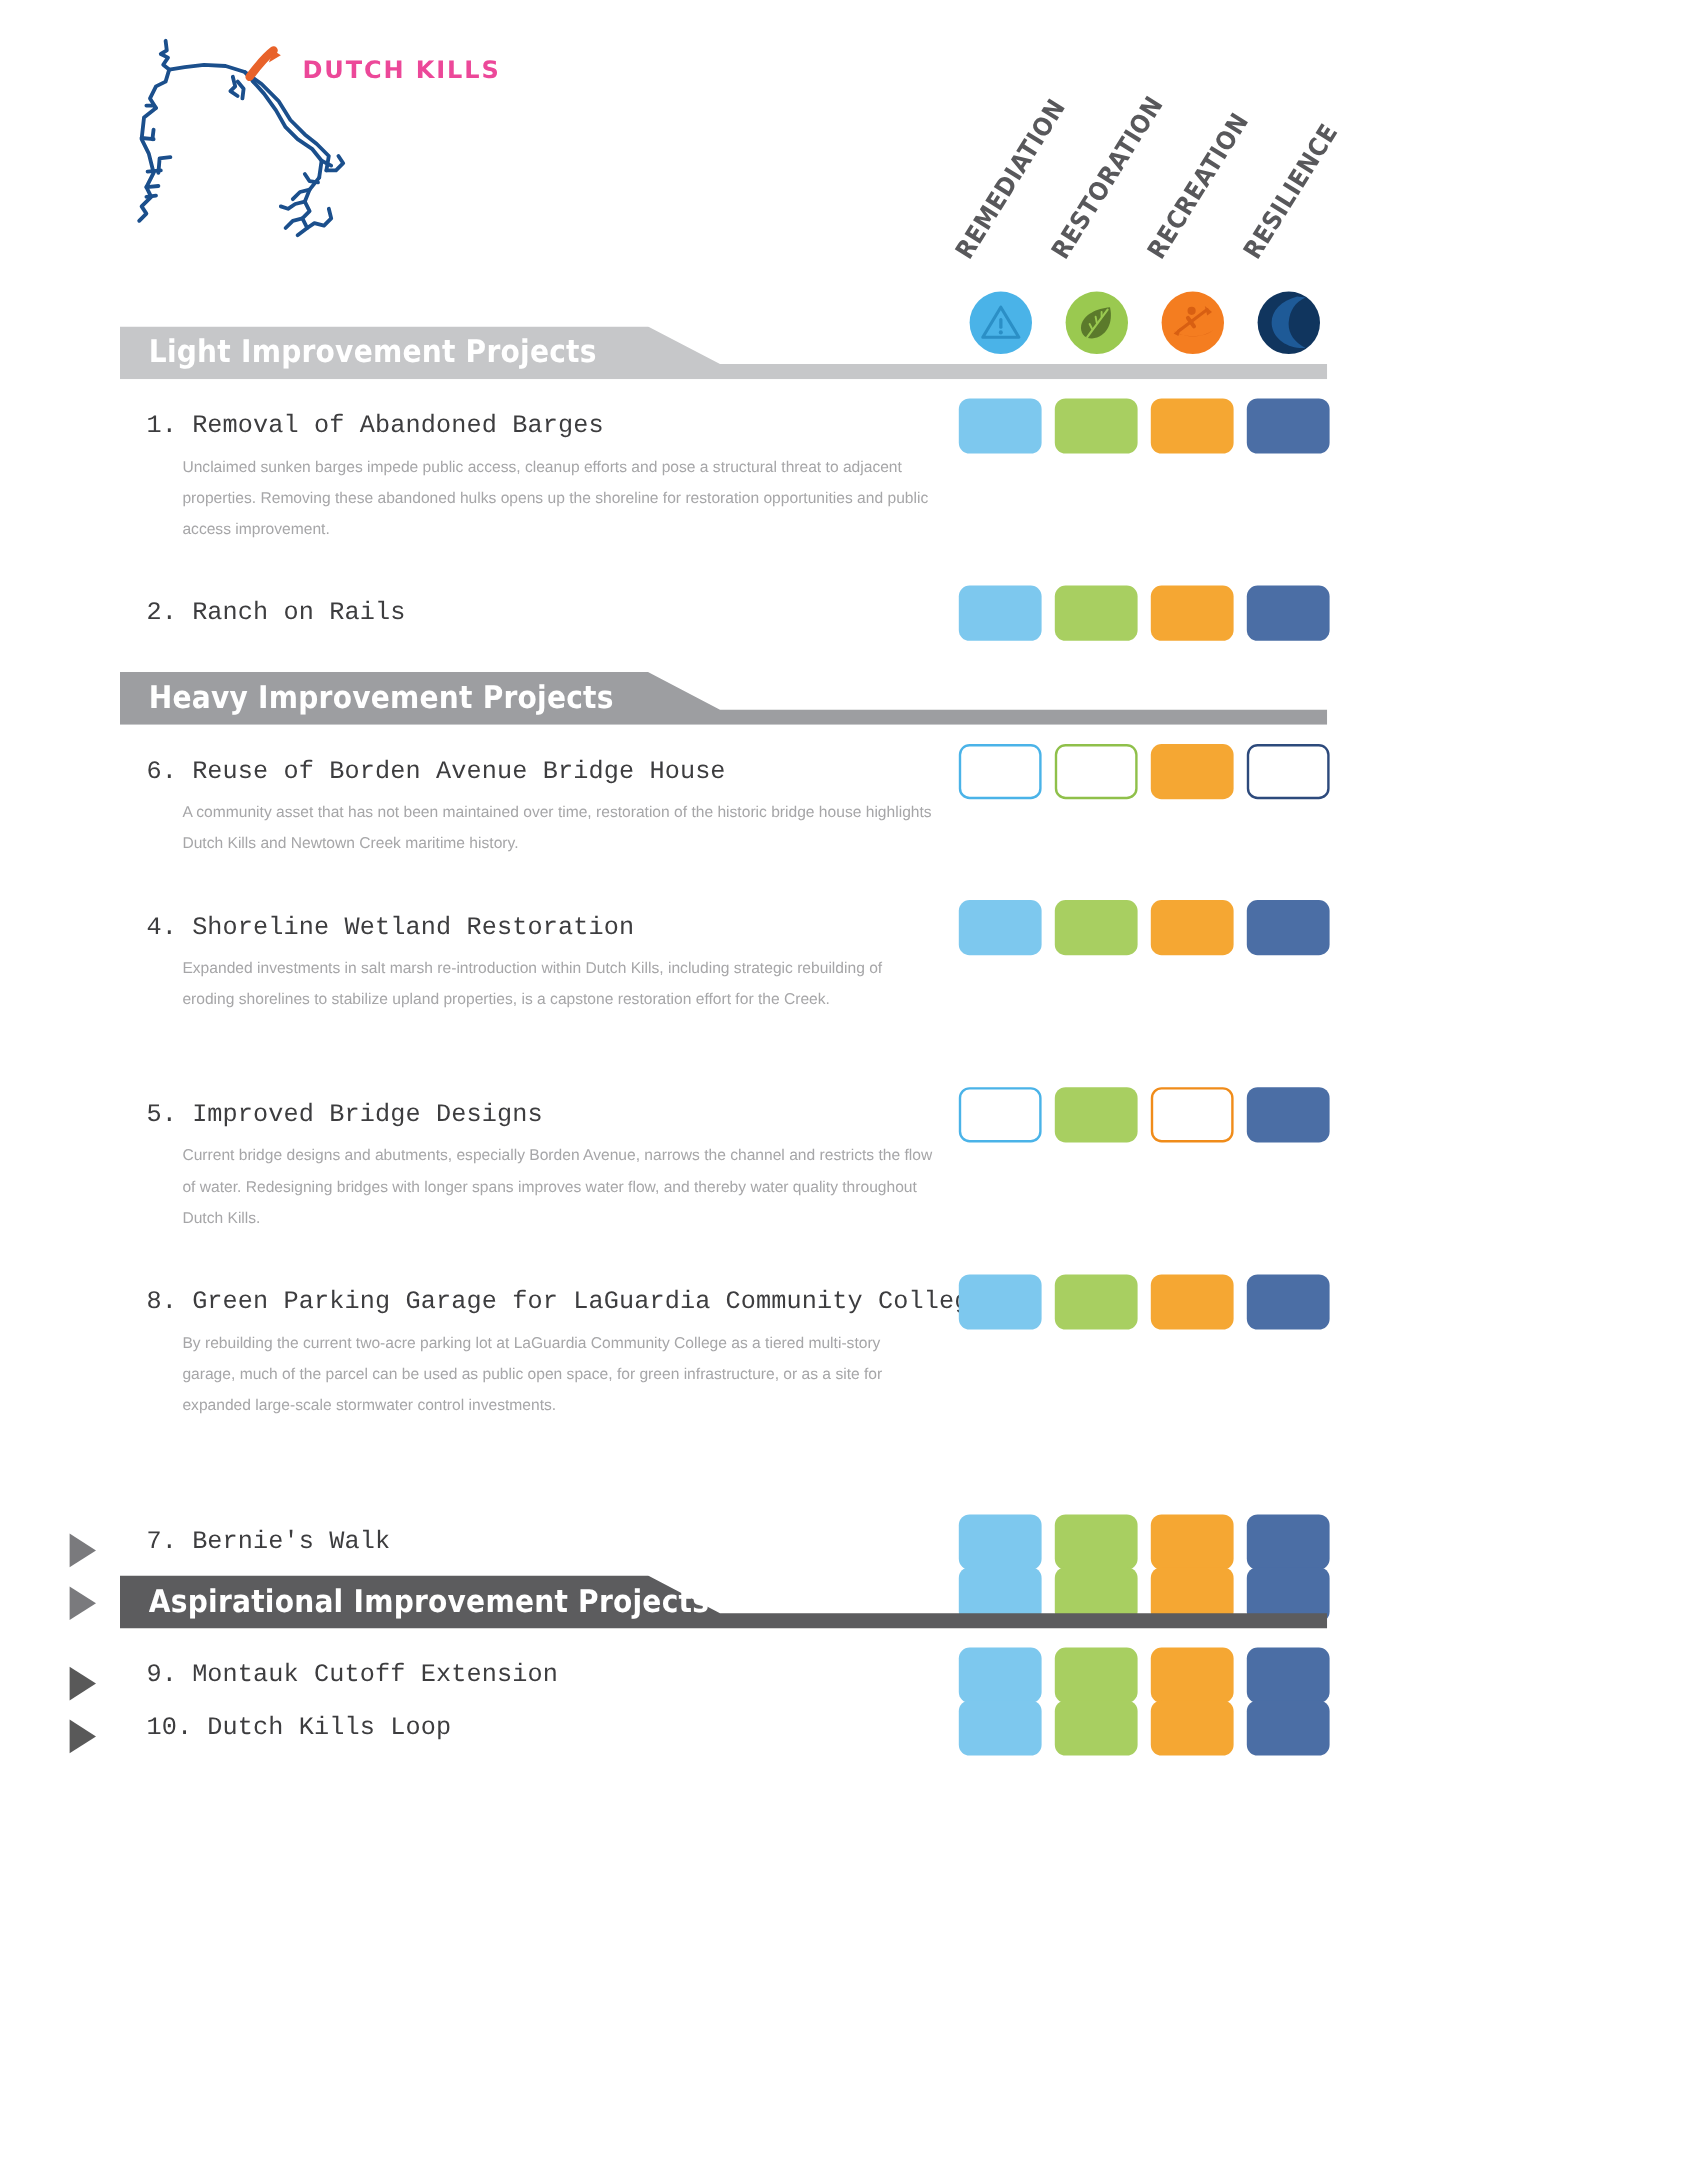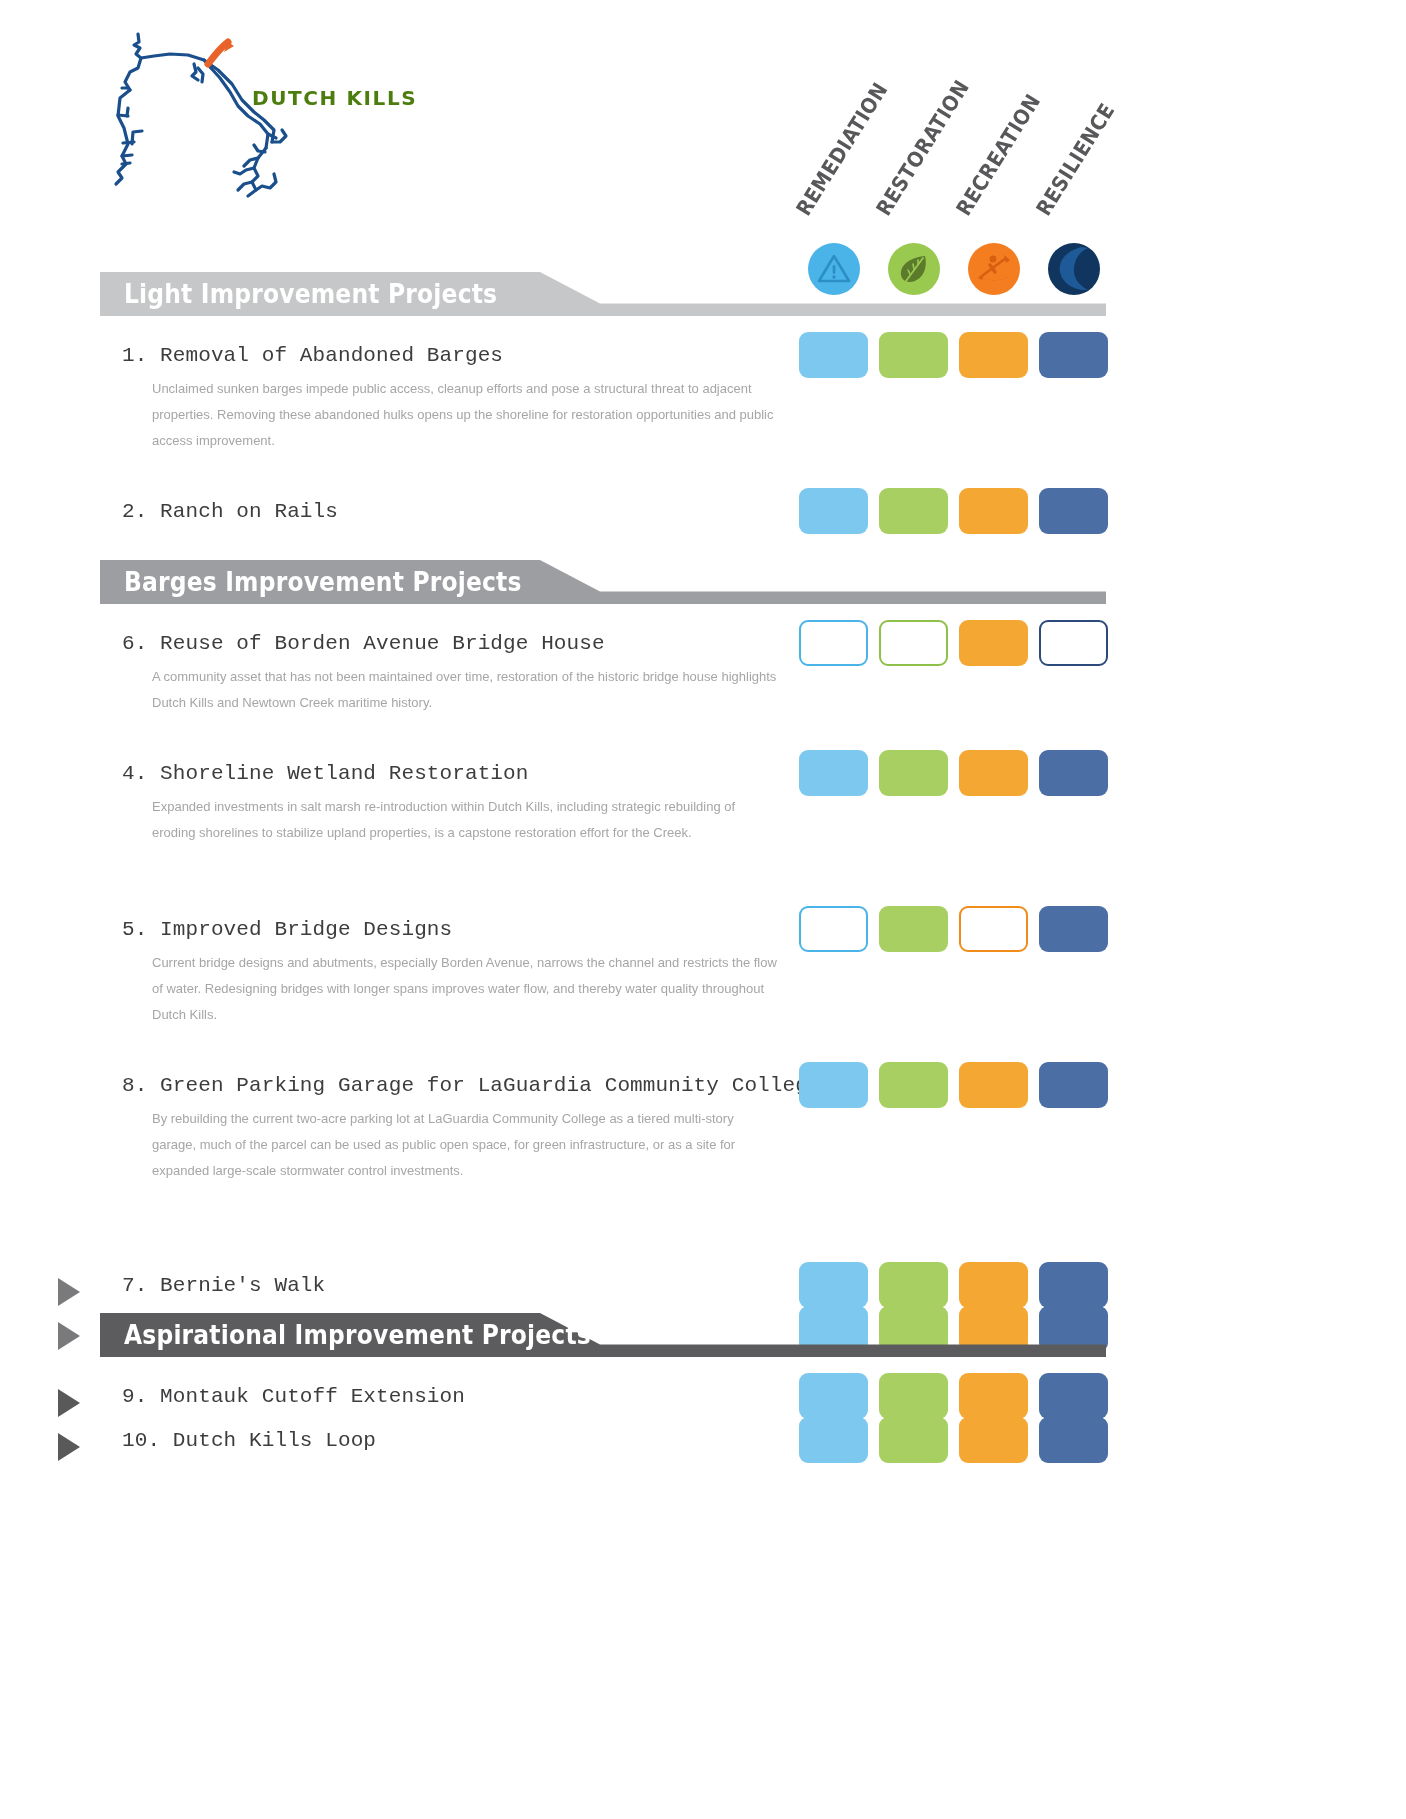--- a/index.html
+++ b/index.html
@@ -30,23 +30,22 @@
     height: 200px;
   }
   #watershed-title {
     position: absolute;
     left: 252px;
     top: 46px;
     font-family: "DejaVu Sans", sans-serif;
     font-size: 20px;
     font-weight: bold;
     letter-spacing: 1.6px;
-    color: #4d7c0f;
+    color: #ec4899;
     white-space: nowrap;
-    margin-top: 40px;
   }
 
   
   .cat-label {
     position: absolute;
     font-family: "DejaVu Sans Condensed", "DejaVu Sans", sans-serif;
     font-size: 21px;
     font-weight: bold;
     letter-spacing: 0.5px;
     color: #58585b;
@@ -244,21 +243,21 @@
         <div class="sw c0" style="background:#7dc8ee;"></div>
         <div class="sw c1" style="background:#a8cf61;"></div>
         <div class="sw c2" style="background:#f5a733;"></div>
         <div class="sw c3" style="background:#4b6ea5;"></div>
       </div>
     </div>
     <div class="section-banner" style="top: 560px;">
       <svg class="shape" viewBox="0 0 1006 56" preserveAspectRatio="none">
         <path d="M0 0 L440 0 L500 40 L1006 40 L1006 56 L0 56 Z" fill="#9d9ea1"></path>
       </svg>
-      <div class="label">Barges Improvement Projects</div>
+      <div class="label">Heavy Improvement Projects</div>
     </div>
     <div class="project" style="top: 0px;">
       <div class="proj-title" style="top:632px;">6. Reuse of Borden Avenue Bridge House</div>
       <div class="swatches" style="top:620px;">
         <div class="sw c0" style="background:#ffffff; border:2px solid #4ab3e8;"></div>
         <div class="sw c1" style="background:#ffffff; border:2px solid #8fc04a;"></div>
         <div class="sw c2" style="background:#f5a733;"></div>
         <div class="sw c3" style="background:#ffffff; border:2px solid #2d4a7c;"></div>
       </div>
       <div class="proj-desc" style="top:664px;">A community asset that has not been maintained over time, restoration of the historic bridge house highlights Dutch Kills and Newtown Creek maritime history.</div>

